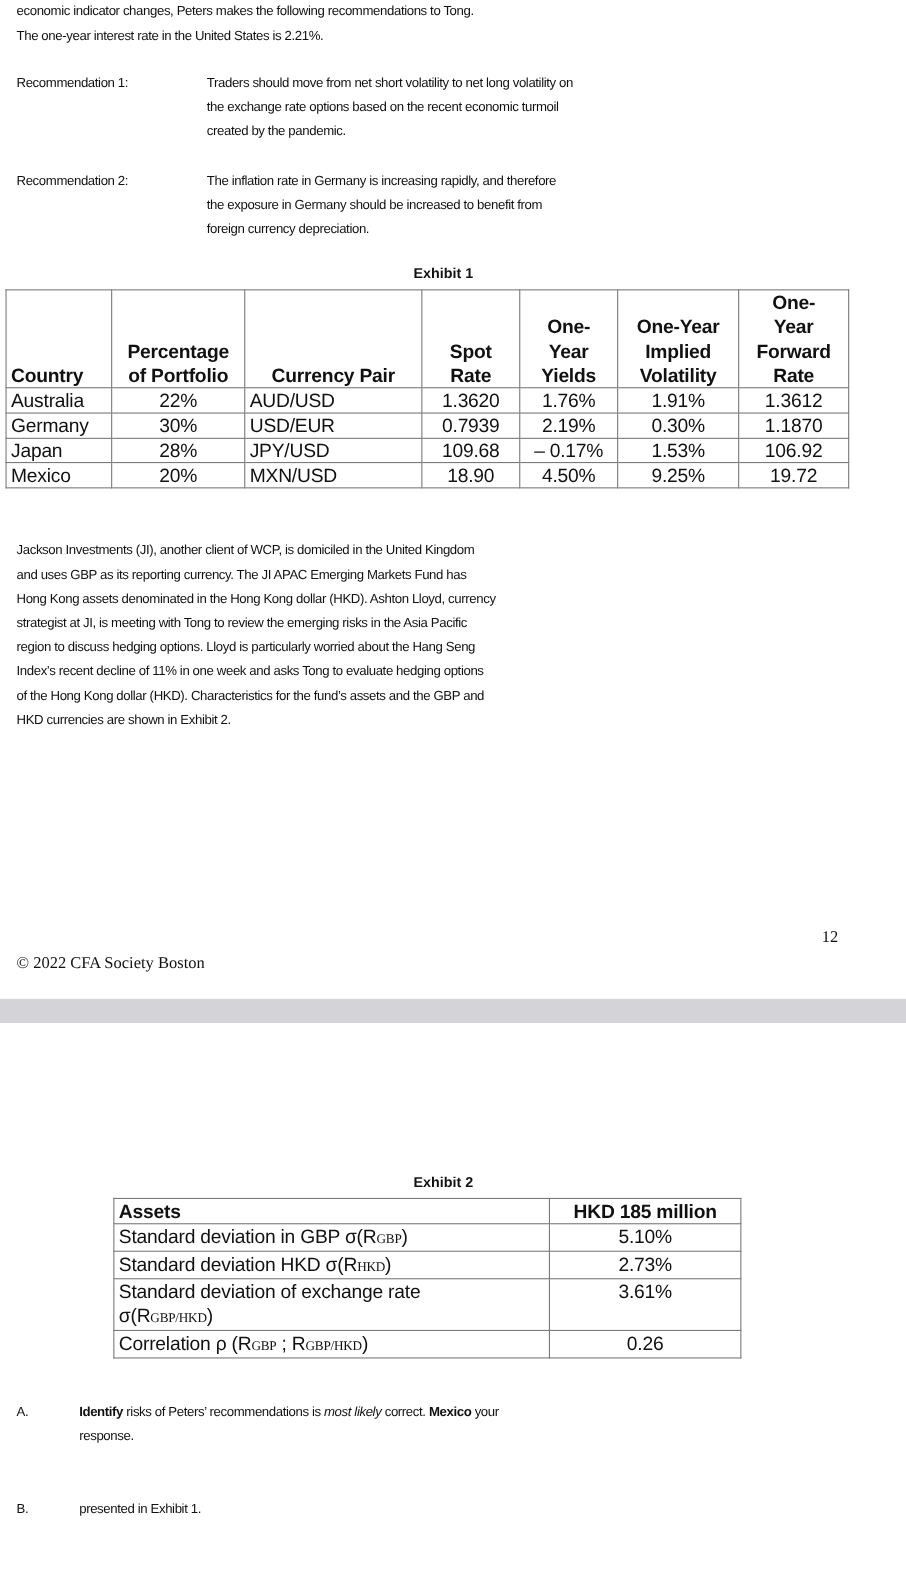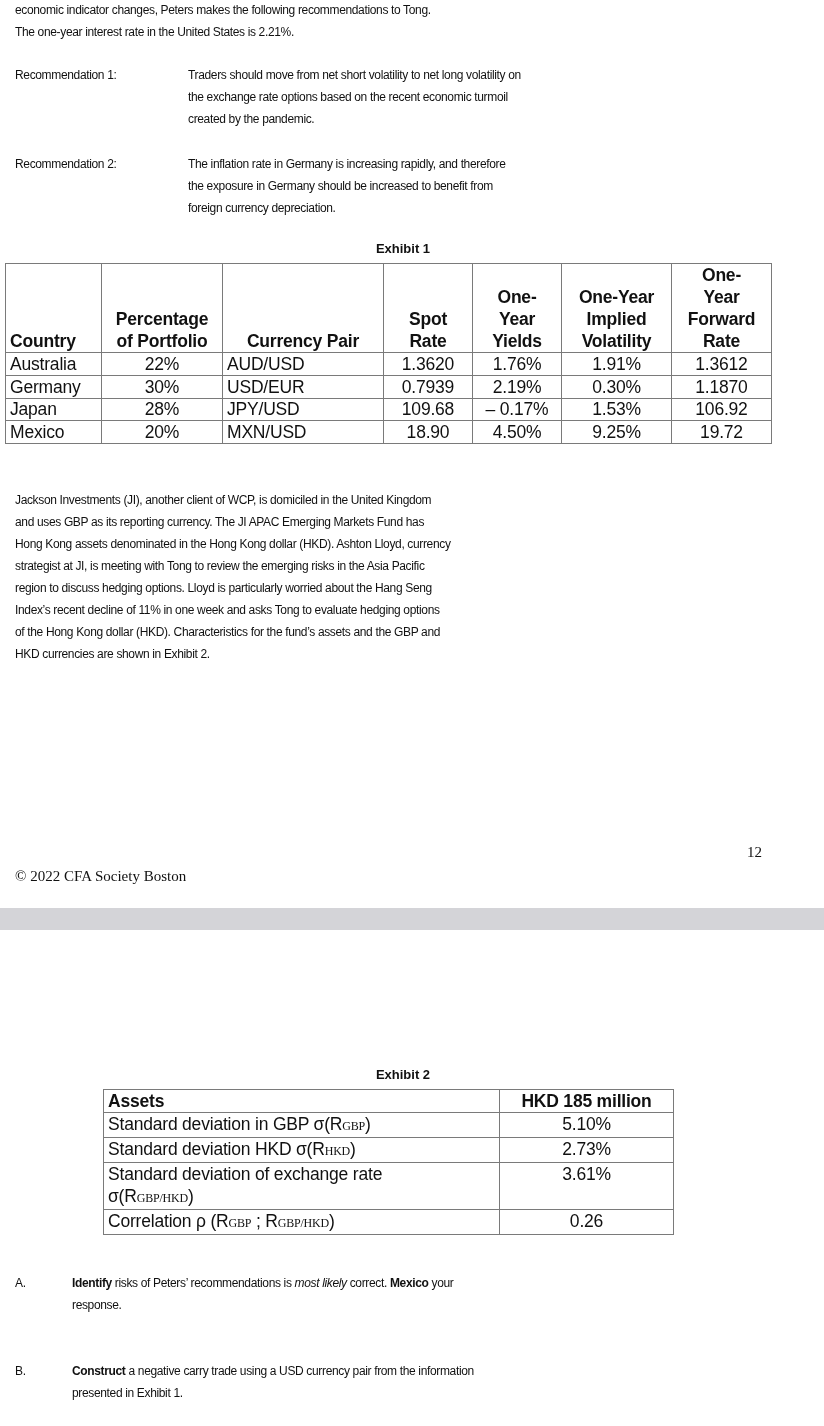--- a/index.html
+++ b/index.html
@@ -166,16 +166,15 @@
   <span class="q-letter">A.</span>
   <div class="q-body">
     <div><b>Identify</b><span> risks of Peters’ recommendations is </span><i>most likely</i><span> correct. </span><b>Mexico</b><span> your</span></div>
     <div>response.</div>
   </div>
 </div>
 
 <div class="abs p" style="left:0; top:1360px; width:824px; height:46px;">
   <span class="q-letter">B.</span>
   <div class="q-body">
-    <div><b>Construct</b><span> a negative carry trade using a USD currency pair from the information</span></div>
     <div>presented in Exhibit 1.</div>
   </div>
 </div>
 
 </body></html>

